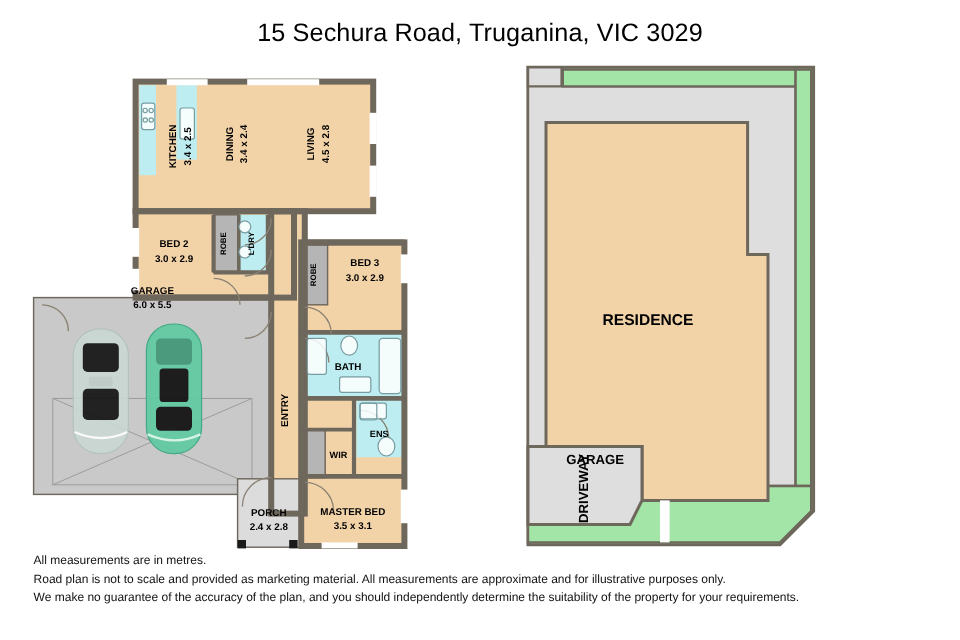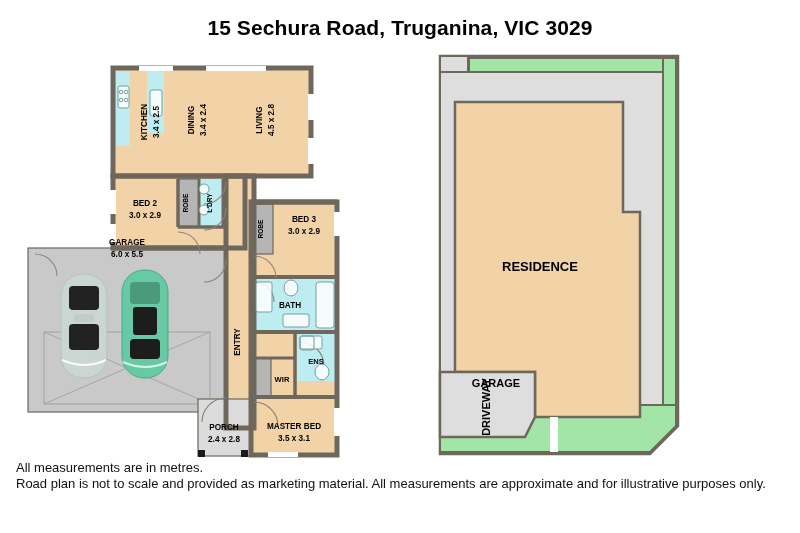--- a/index.html
+++ b/index.html
@@ -1,22 +1,22 @@
 <!DOCTYPE html>
 <html><head>
 <meta charset="utf-8">
 <style>
   html,body{margin:0;padding:0;background:#ffffff;}
   body{width:800px;height:533px;position:relative;overflow:hidden;
        font-family:"Liberation Sans",sans-serif;color:#000;}
   #title{position:absolute;top:16px;left:0;width:800px;text-align:center;
-         font-size:21px;font-weight:bold;letter-spacing:0.1px;}
+         font-size:21px;font-weight:normal;letter-spacing:0.1px;}
   #plan{position:absolute;top:42px;left:0;width:800px;height:420px;}
-  #disclaimer{position:absolute;left:16px;top:460px;width:740px;
-              font-size:13px;line-height:15.6px;color:#111;}
+  #disclaimer{position:absolute;left:28px;top:460px;width:740px;
+              font-size:10px;line-height:15.6px;color:#111;}
   #disclaimer div{white-space:nowrap;}
   .rl{font-weight:bold;font-size:8.2px;fill:#000;}
   .rl2{font-weight:bold;font-size:7.6px;fill:#000;}
   .rs{font-weight:bold;font-size:6.6px;fill:#000;}
   .sl{font-weight:bold;font-size:13px;fill:#000;}
   .sm{font-weight:bold;font-size:11px;fill:#000;}
 </style>
 </head>
 <body>
 
@@ -207,13 +207,14 @@
     <g>
       <text x="693" y="466" font-size="15" font-weight="bold" fill="#000" transform="rotate(-90 693 466)" text-anchor="middle">N</text>
       <path d="M702 461 L731 449 L724 461 L731 473 Z" fill="#000"></path>
     </g>
   </g>
 </svg>
 
 <div id="disclaimer">
   <div>All measurements are in metres.</div>
   <div>Road plan is not to scale and provided as marketing material. All measurements are approximate and for illustrative purposes only.</div>
+  <div>We make no guarantee of the accuracy of the plan, and you should independently determine the suitability of the property for your requirements.</div>
 </div>
 
 </body></html>

